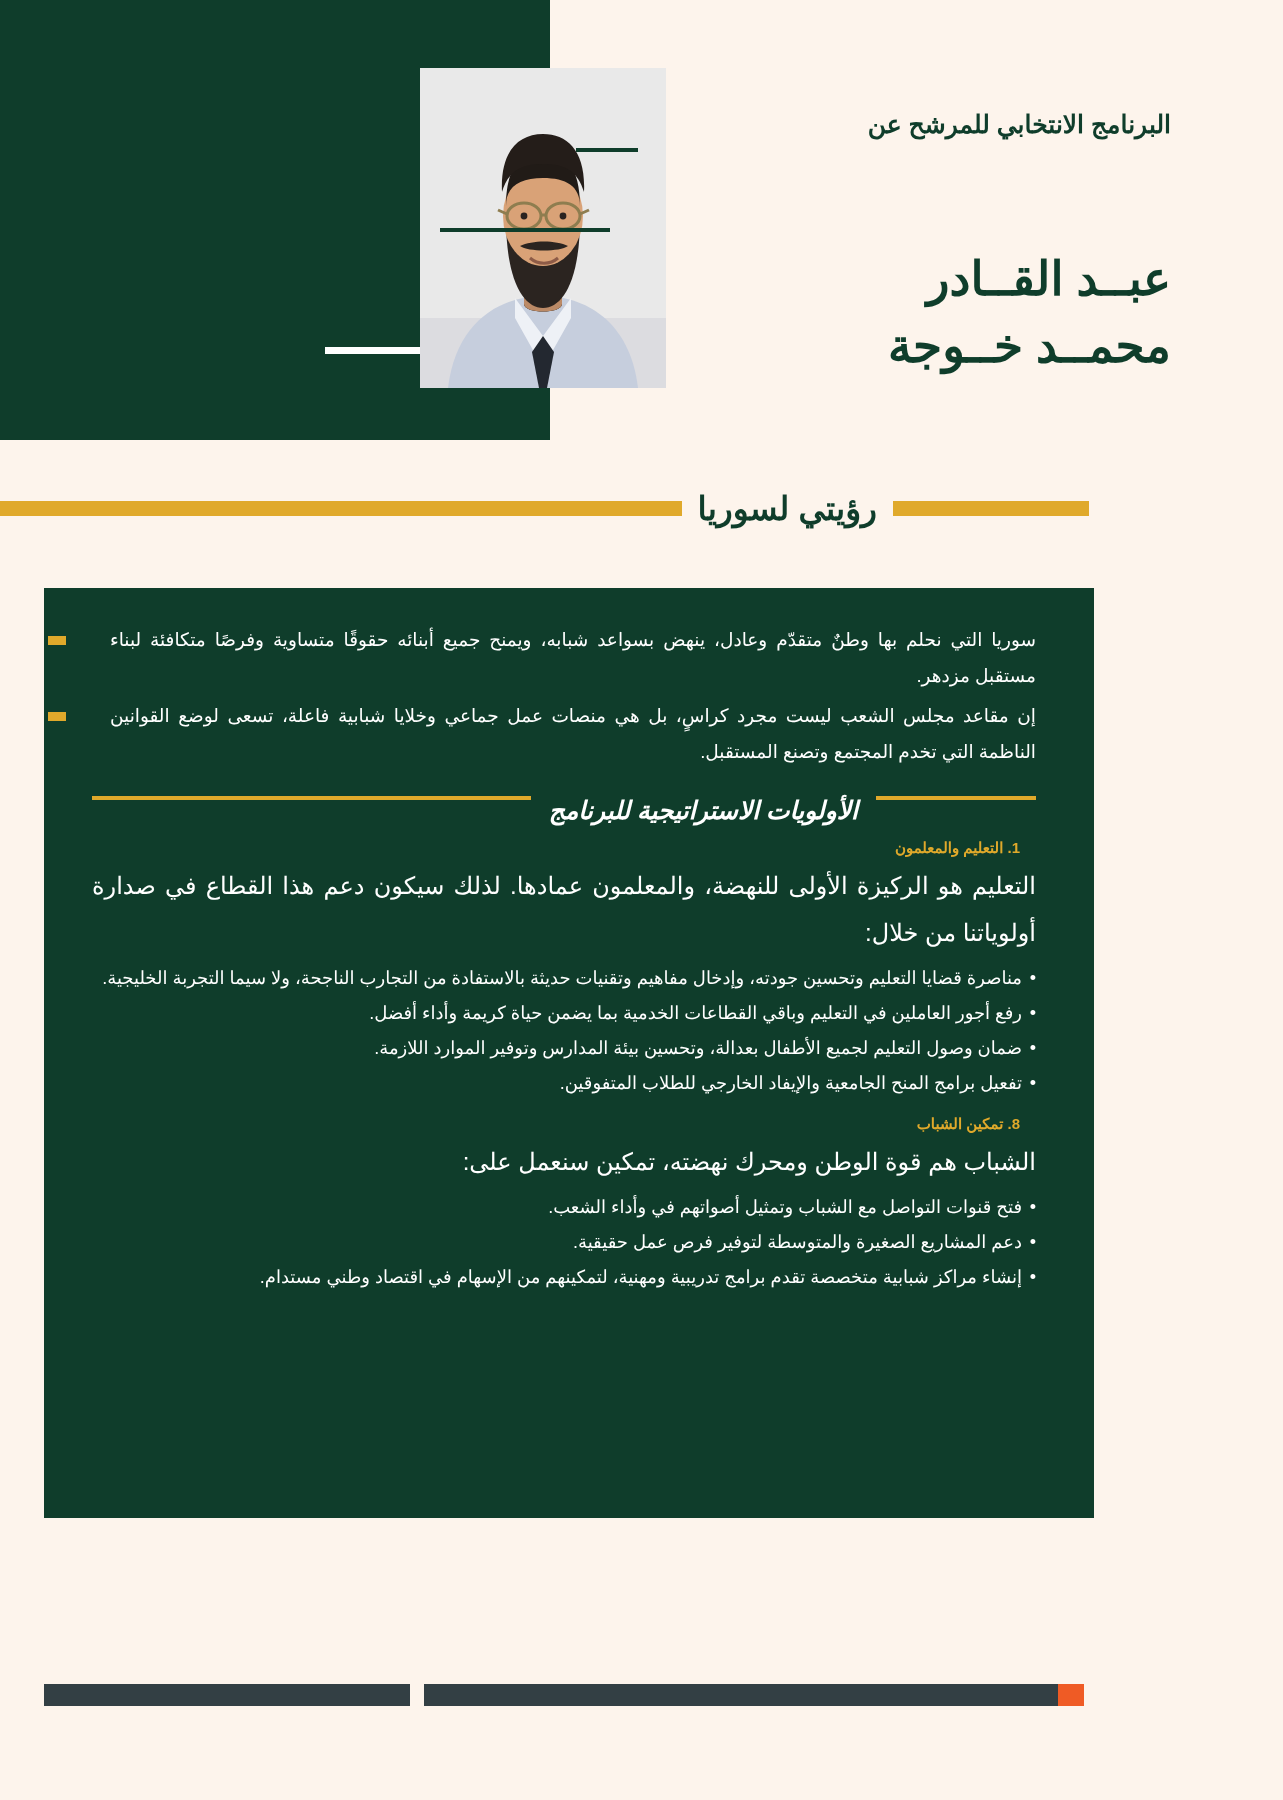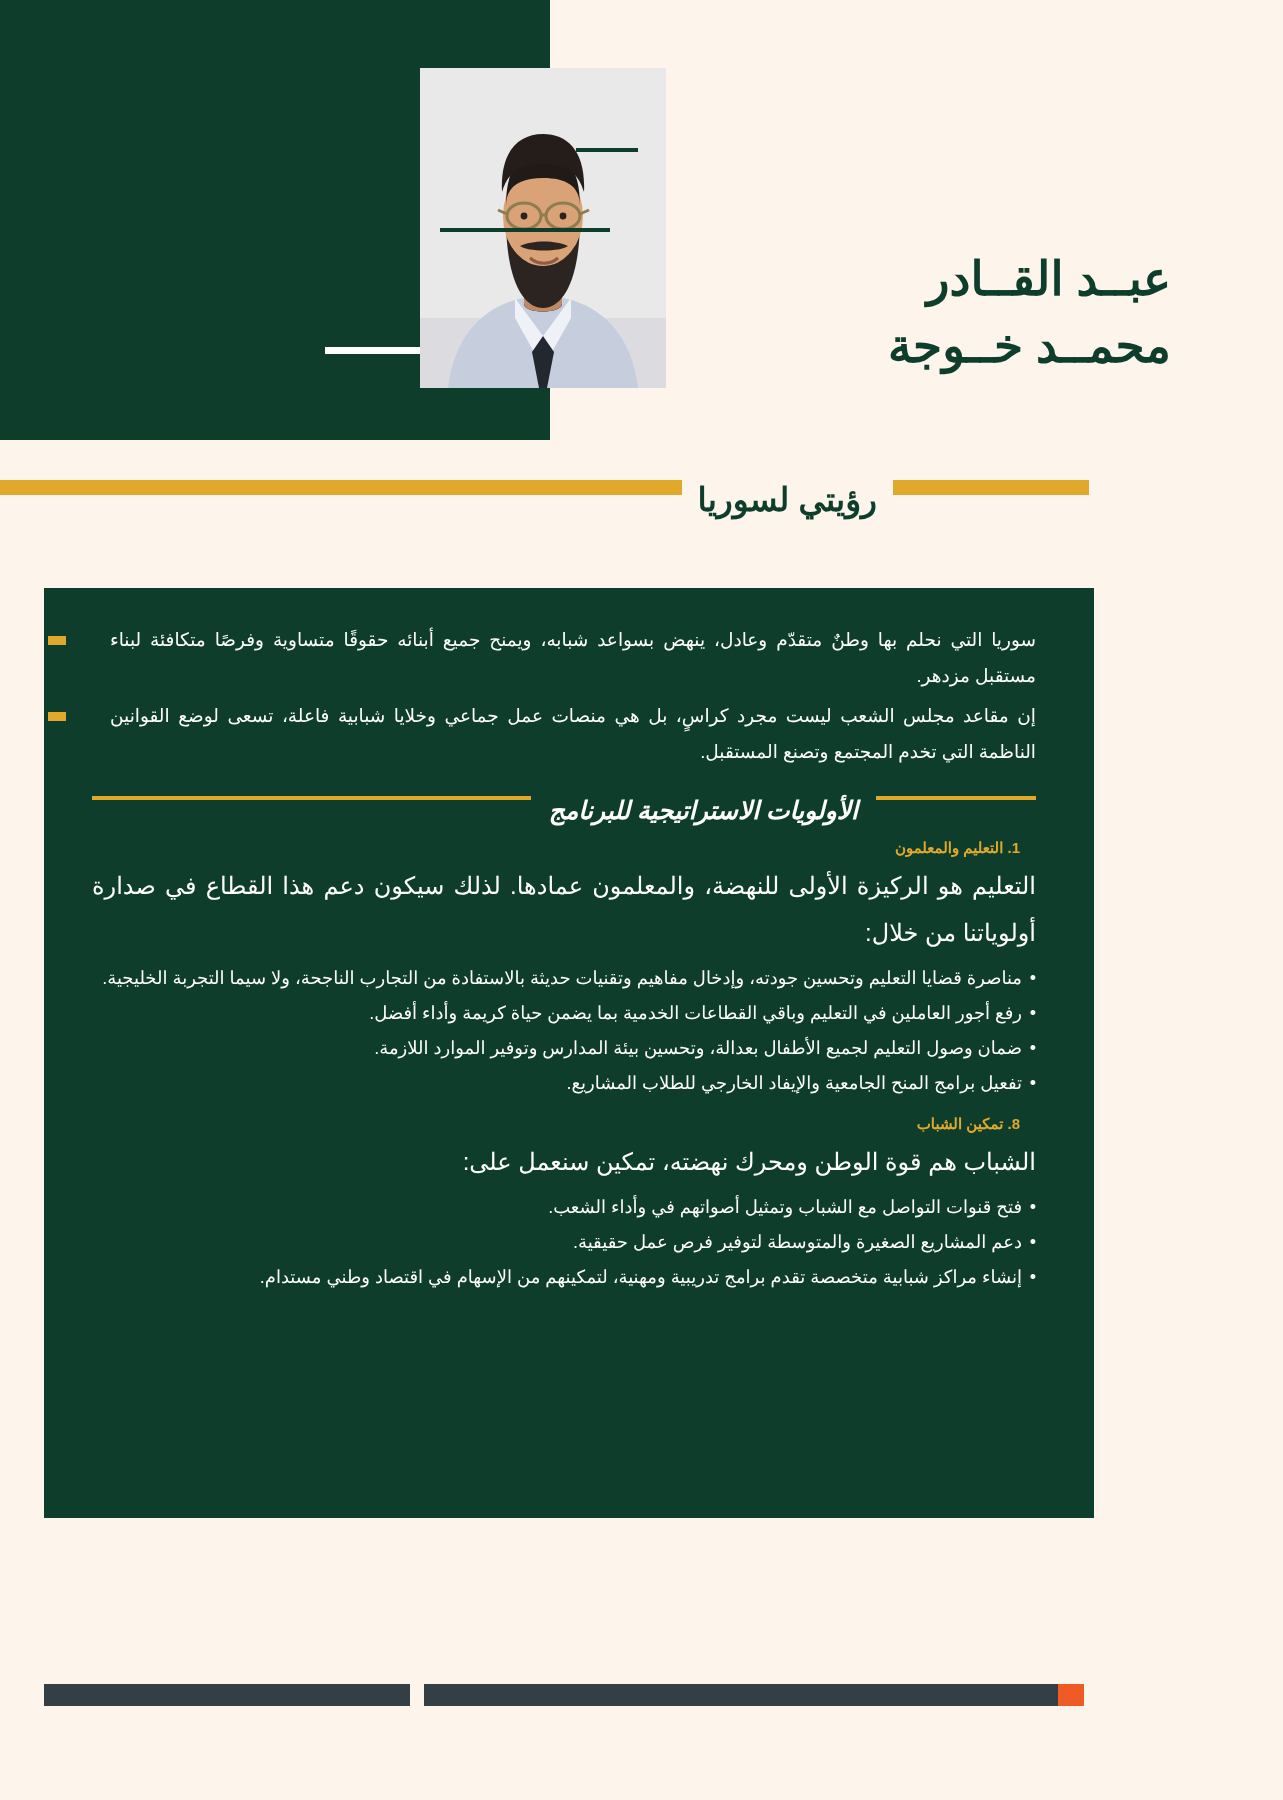--- a/index.html
+++ b/index.html
@@ -89,21 +89,21 @@
   }
 
   
   .vision-row {
     position: absolute;
     top: 480px;
     left: 0;
     width: 1133px;
     height: 56px;
     display: flex;
-    align-items: flex-start;
+    align-items: center;
   }
   .vision-bar-right {
     height: 15px;
     background: #e0a92b;
     flex: 0 0 196px;
     margin-right: 44px;
   }
   .vision-title {
     color: #0f3d2b;
     font-size: 33px;
@@ -270,20 +270,21 @@
       <circle cx="104" cy="148" r="3.4" fill="#2a2320"></circle>
       <circle cx="143" cy="148" r="3.4" fill="#2a2320"></circle>
 
       <path d="M110 190 C118 197 130 197 138 190" stroke="#8d5b47" stroke-width="3" fill="none"></path>
 
       <path d="M100 178 C112 172 136 172 148 178 C140 184 108 184 100 178 Z" fill="#2b2420"></path>
     </svg>
   </div>
 
   <div class="header-text">
+    <div class="program-line">البرنامج الانتخابي للمرشح عن</div>
   </div>
   <div class="rule-1"></div>
   <div class="rule-2"></div>
 
   <div class="cand-name">
     <div>عبــد القــادر</div>
     <div>محمــد خــوجة</div>
   </div>
 
   <div class="vision-row">
@@ -310,21 +311,21 @@
       <div class="bar-l"></div>
     </div>
 
     <div>
       <div class="sub-head">1. التعليم والمعلمون</div>
       <div class="para">التعليم هو الركيزة الأولى للنهضة، والمعلمون عمادها. لذلك سيكون دعم هذا القطاع في صدارة أولوياتنا من خلال:</div>
       <ul class="bullets">
         <li>مناصرة قضايا التعليم وتحسين جودته، وإدخال مفاهيم وتقنيات حديثة بالاستفادة من التجارب الناجحة، ولا سيما التجربة الخليجية.</li>
         <li>رفع أجور العاملين في التعليم وباقي القطاعات الخدمية بما يضمن حياة كريمة وأداء أفضل.</li>
         <li>ضمان وصول التعليم لجميع الأطفال بعدالة، وتحسين بيئة المدارس وتوفير الموارد اللازمة.</li>
-        <li>تفعيل برامج المنح الجامعية والإيفاد الخارجي للطلاب المشاريع.</li>
+        <li>تفعيل برامج المنح الجامعية والإيفاد الخارجي للطلاب المتفوقين.</li>
       </ul>
     </div>
 
     <div>
       <div class="sub-head">8. تمكين الشباب</div>
       <div class="para">الشباب هم قوة الوطن ومحرك نهضته، تمكين سنعمل على:</div>
       <ul class="bullets">
         <li>فتح قنوات التواصل مع الشباب وتمثيل أصواتهم في وأداء الشعب.</li>
         <li>دعم المشاريع الصغيرة والمتوسطة لتوفير فرص عمل حقيقية.</li>
         <li>إنشاء مراكز شبابية متخصصة تقدم برامج تدريبية ومهنية، لتمكينهم من الإسهام في اقتصاد وطني مستدام.</li>

